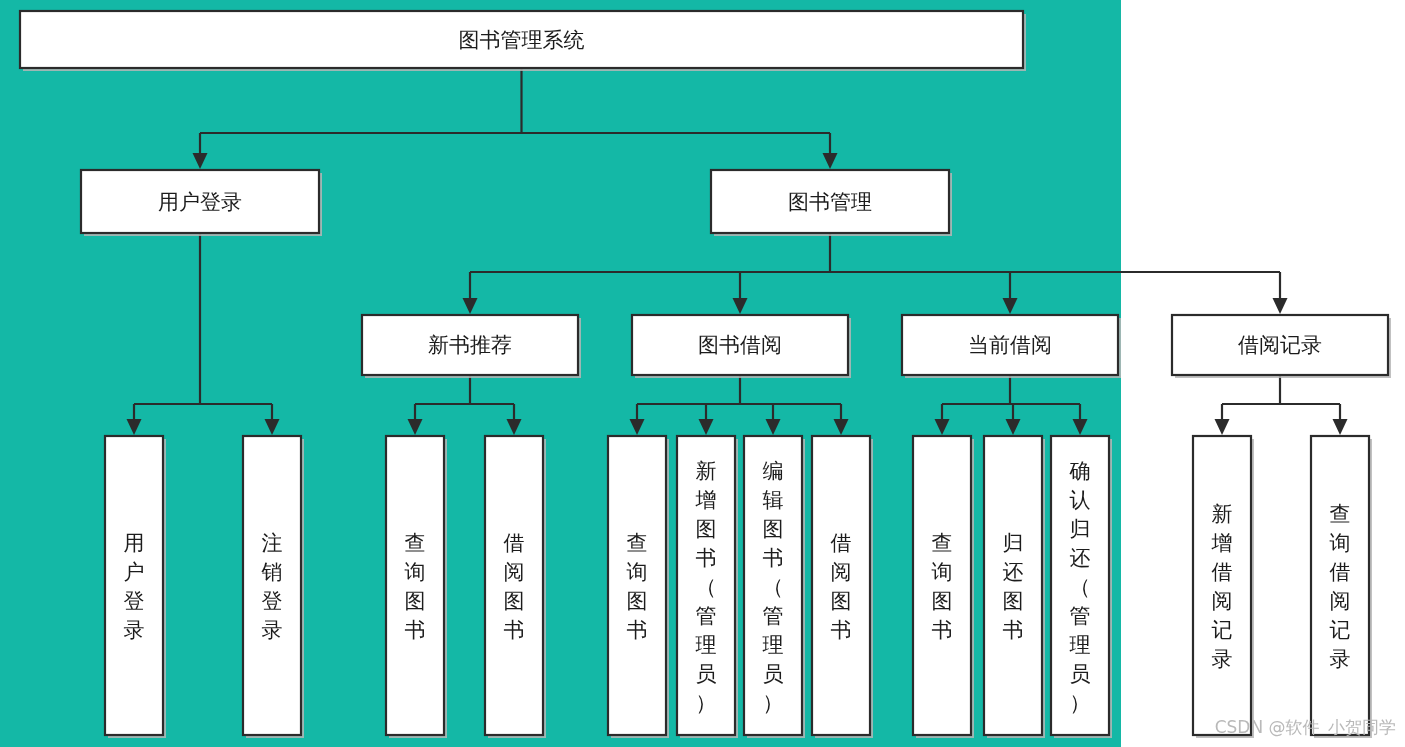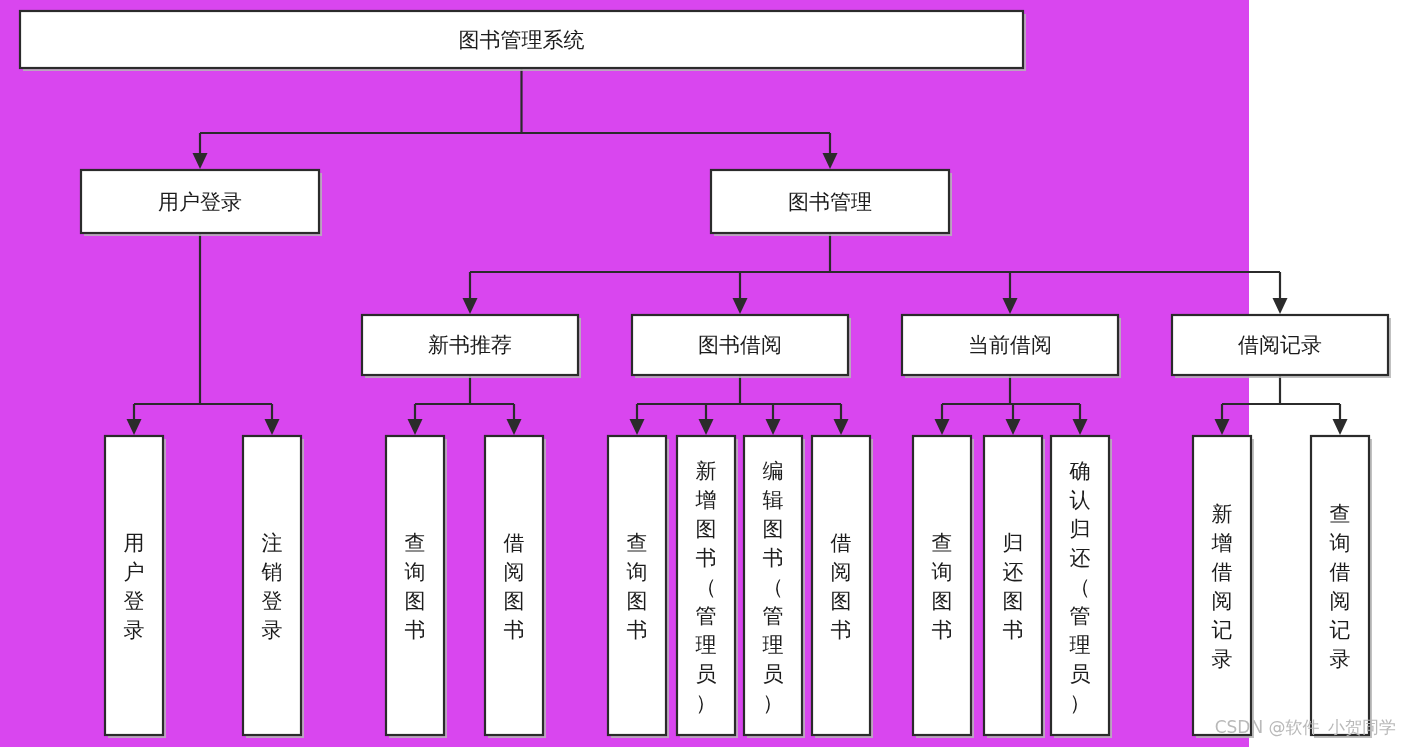--- a/index.html
+++ b/index.html
@@ -8,23 +8,23 @@
     background: #ffffff;
   }
   body {
     width: 1405px;
     height: 747px;
     font-family: "DejaVu Sans", "Liberation Sans", sans-serif;
     overflow: hidden;
   }
   #diagram-root {
     position: relative;
-    width: 1249px;
+    width: 1121px;
     height: 747px;
-    background: #d946ef;
+    background: #14b8a6;
   }
   svg#flow-svg {
     position: absolute;
     left: 0;
     top: 0;
     width: 1405px;
     height: 747px;
   }
   .node-box {
     fill: #ffffff;

